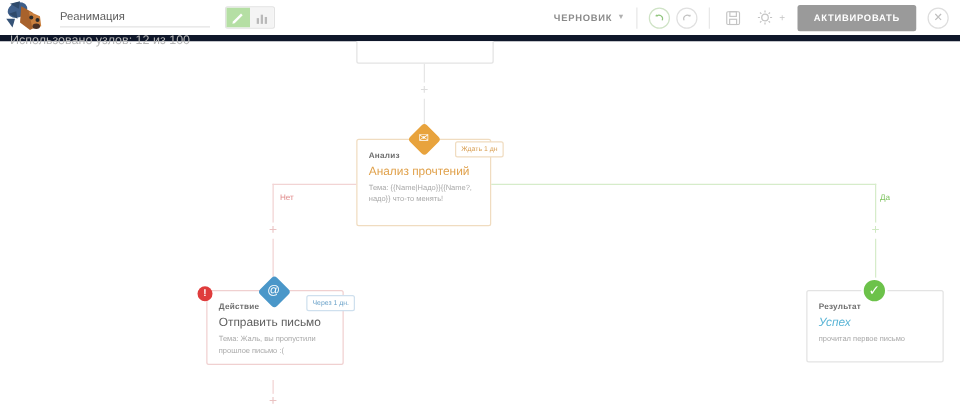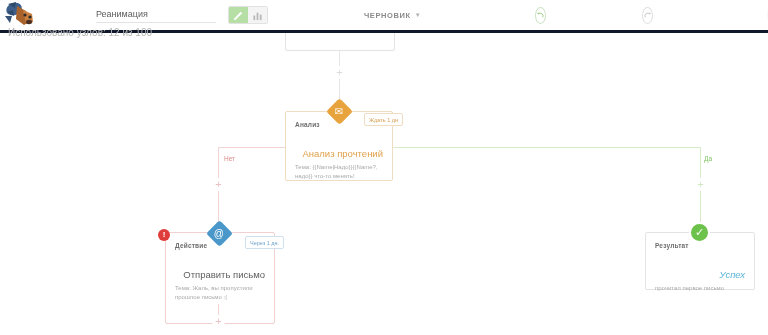--- a/index.html
+++ b/index.html
@@ -7,22 +7,22 @@
     width:768px;height:335px;
     background:#ffffff;
     font-family:"Liberation Sans","DejaVu Sans",sans-serif;
     overflow:hidden;
     position:relative;
     color:#4a4a4a;
   }
   
   .topbar{
     position:absolute;left:0;top:0;width:768px;height:33px;
-    background:#fff;border-bottom:3px solid #0f172a;
-    display:flex;align-items:center;box-sizing:border-box;gap:48px;
+    background:#fff;border-bottom:5px solid #0f172a;
+    display:flex;align-items:center;box-sizing:border-box;
   }
   .logo{
     width:34px;height:30px;margin-left:4px;position:relative;flex:0 0 auto;
   }
   .title-wrap{margin-left:10px;display:flex;align-items:center;}
   .camp-title{
     font-size:9px;color:#5d5d5d;padding:2px 0 3px 0;
     border-bottom:1px solid #e4e4e4;width:120px;
     background:transparent;outline:none;border-top:none;border-left:none;border-right:none;
     font-family:"Liberation Sans",sans-serif;
@@ -58,21 +58,21 @@
   
   .nodecount{
     position:absolute;left:8px;top:27px;font-size:10px;color:#b6b6b6;
   }
   
   .canvas{position:absolute;left:0;top:33px;width:768px;height:302px;overflow:hidden;}
   .card{
     position:absolute;background:#fff;border:1px solid;border-radius:2px;box-sizing:border-box;
   }
   .card-type{font-size:6.5px;font-weight:bold;color:#6d6d6d;letter-spacing:.2px;}
-  .card-title{font-size:9.5px;margin-top:20px;text-align:right;}
+  .card-title{font-size:9.5px;margin-top:4px;}
   .card-sub{font-size:6px;color:#a9a9a9;line-height:1.5;margin-top:4px;}
   .badge{
     position:absolute;font-size:5.5px;background:#fff;border:1px solid;
     padding:2.5px 4px;border-radius:2px;white-space:nowrap;
   }
   .hexwrap{position:absolute;width:26px;height:26px;}
   .hex{
     width:19px;height:19px;transform:rotate(45deg);border-radius:3px;
     position:absolute;left:3.5px;top:3.5px;
     display:flex;align-items:center;justify-content:center;
@@ -181,20 +181,21 @@
           <line x1="12.6" y1="8" x2="14.5" y2="8"></line>
         <line x1="3.4" y1="3.4" x2="4.7" y2="4.7"></line>
           <line x1="11.3" y1="11.3" x2="12.6" y2="12.6"></line>
         <line x1="12.6" y1="3.4" x2="11.3" y2="4.7"></line>
           <line x1="4.7" y1="11.3" x2="3.4" y2="12.6"></line>
       </g>
     </svg>
   </div>
   <span class="plus-small">+</span>
 
+  <div class="activate">АКТИВИРОВАТЬ</div>
 
   <div class="close-btn">✕</div>
 </div>
 
 <div class="nodecount">Использовано узлов: 12 из 100</div>
 
 <div class="canvas">
 
   <div class="card" style="left:285px;top:-24px;width:110px;height:42px;border-color:#e3e3e3;padding:6px 8px;">
     
@@ -222,21 +223,21 @@
   <div class="branch-label" style="left:224px;top:122px;color:#e08a8a;">Нет</div>
   <div class="plusnode" style="left:212px;top:145px;color:#eac2c2;">+</div>
   <div class="vline rd" style="left:218px;top:158px;height:41px;"></div>
 
   <div class="hline gr" style="left:393px;top:114px;width:308px;"></div>
   <div class="vline gr" style="left:700px;top:114px;height:37px;"></div>
   <div class="branch-label" style="left:704px;top:122px;color:#7dc35e;">Да</div>
   <div class="plusnode" style="left:694px;top:145px;color:#cfe8c2;">+</div>
   <div class="vline gr" style="left:700px;top:158px;height:38px;"></div>
 
-  <div class="card" style="left:165px;top:199px;width:110px;height:92px;border-color:#f0d0d0;padding:9px 9px;">
+  <div class="card" style="left:165px;top:199px;width:110px;height:60px;border-color:#f0d0d0;padding:9px 9px;">
     <div class="card-type">Действие</div>
     <div class="card-title" style="color:#5e5e5e;">Отправить письмо</div>
     <div class="card-sub">Тема: Жаль, вы пропустили прошлое письмо :(</div>
   </div>
   <div class="hexwrap" style="left:206px;top:187px;">
     <div class="hex" style="background:#4a97c9;">
         <span>@</span>
       </div>
   </div>
   <div class="err" style="left:158px;top:196px;">!</div>

